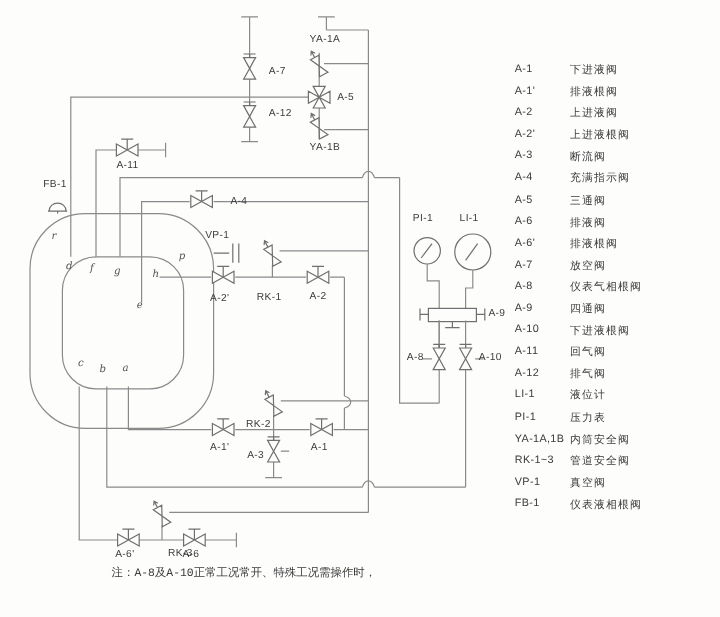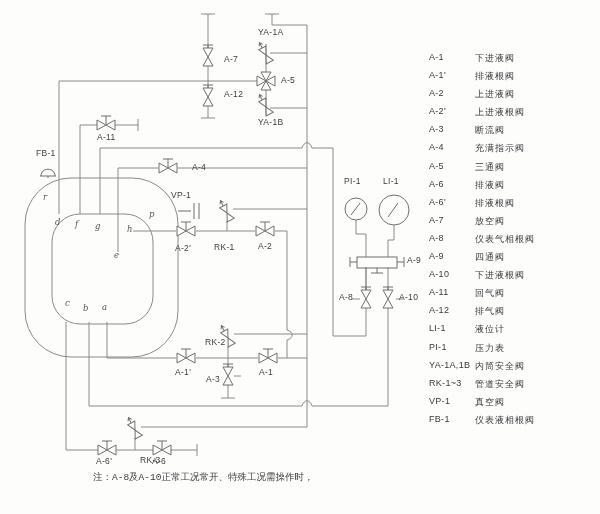--- a/index.html
+++ b/index.html
@@ -129,21 +129,21 @@
   <span class="lbl" style="left:171px;top:190px">VP-1</span>
   <span class="lbl" style="left:175px;top:243px">A-2'</span>
   <span class="lbl" style="left:214px;top:242px">RK-1</span>
   <span class="lbl" style="left:258px;top:241px">A-2</span>
   <span class="lbl" style="left:344px;top:176px">PI-1</span>
   <span class="lbl" style="left:383px;top:176px">LI-1</span>
   <span class="lbl" style="left:407px;top:255px">A-9</span>
   <span class="lbl" style="left:339px;top:292px">A-8</span>
   <span class="lbl" style="left:399px;top:292px">A-10</span>
   <span class="lbl" style="left:175px;top:367px">A-1'</span>
-  <span class="lbl" style="left:205px;top:337px">RK-2</span>
+  <span class="lbl" style="left:205px;top:348px">RK-2</span>
   <span class="lbl" style="left:206px;top:374px">A-3</span>
   <span class="lbl" style="left:259px;top:367px">A-1</span>
   <span class="lbl" style="left:96px;top:456px">A-6'</span>
   <span class="lbl" style="left:140px;top:455px">RK-3</span>
   <span class="lbl" style="left:152px;top:456px">A-6</span>
 
   <span class="port" style="left:43px;top:192px">r</span>
   <span class="port" style="left:149px;top:209px">p</span>
   <span class="port" style="left:55px;top:217px">d</span>
   <span class="port" style="left:75px;top:219px">f</span>

